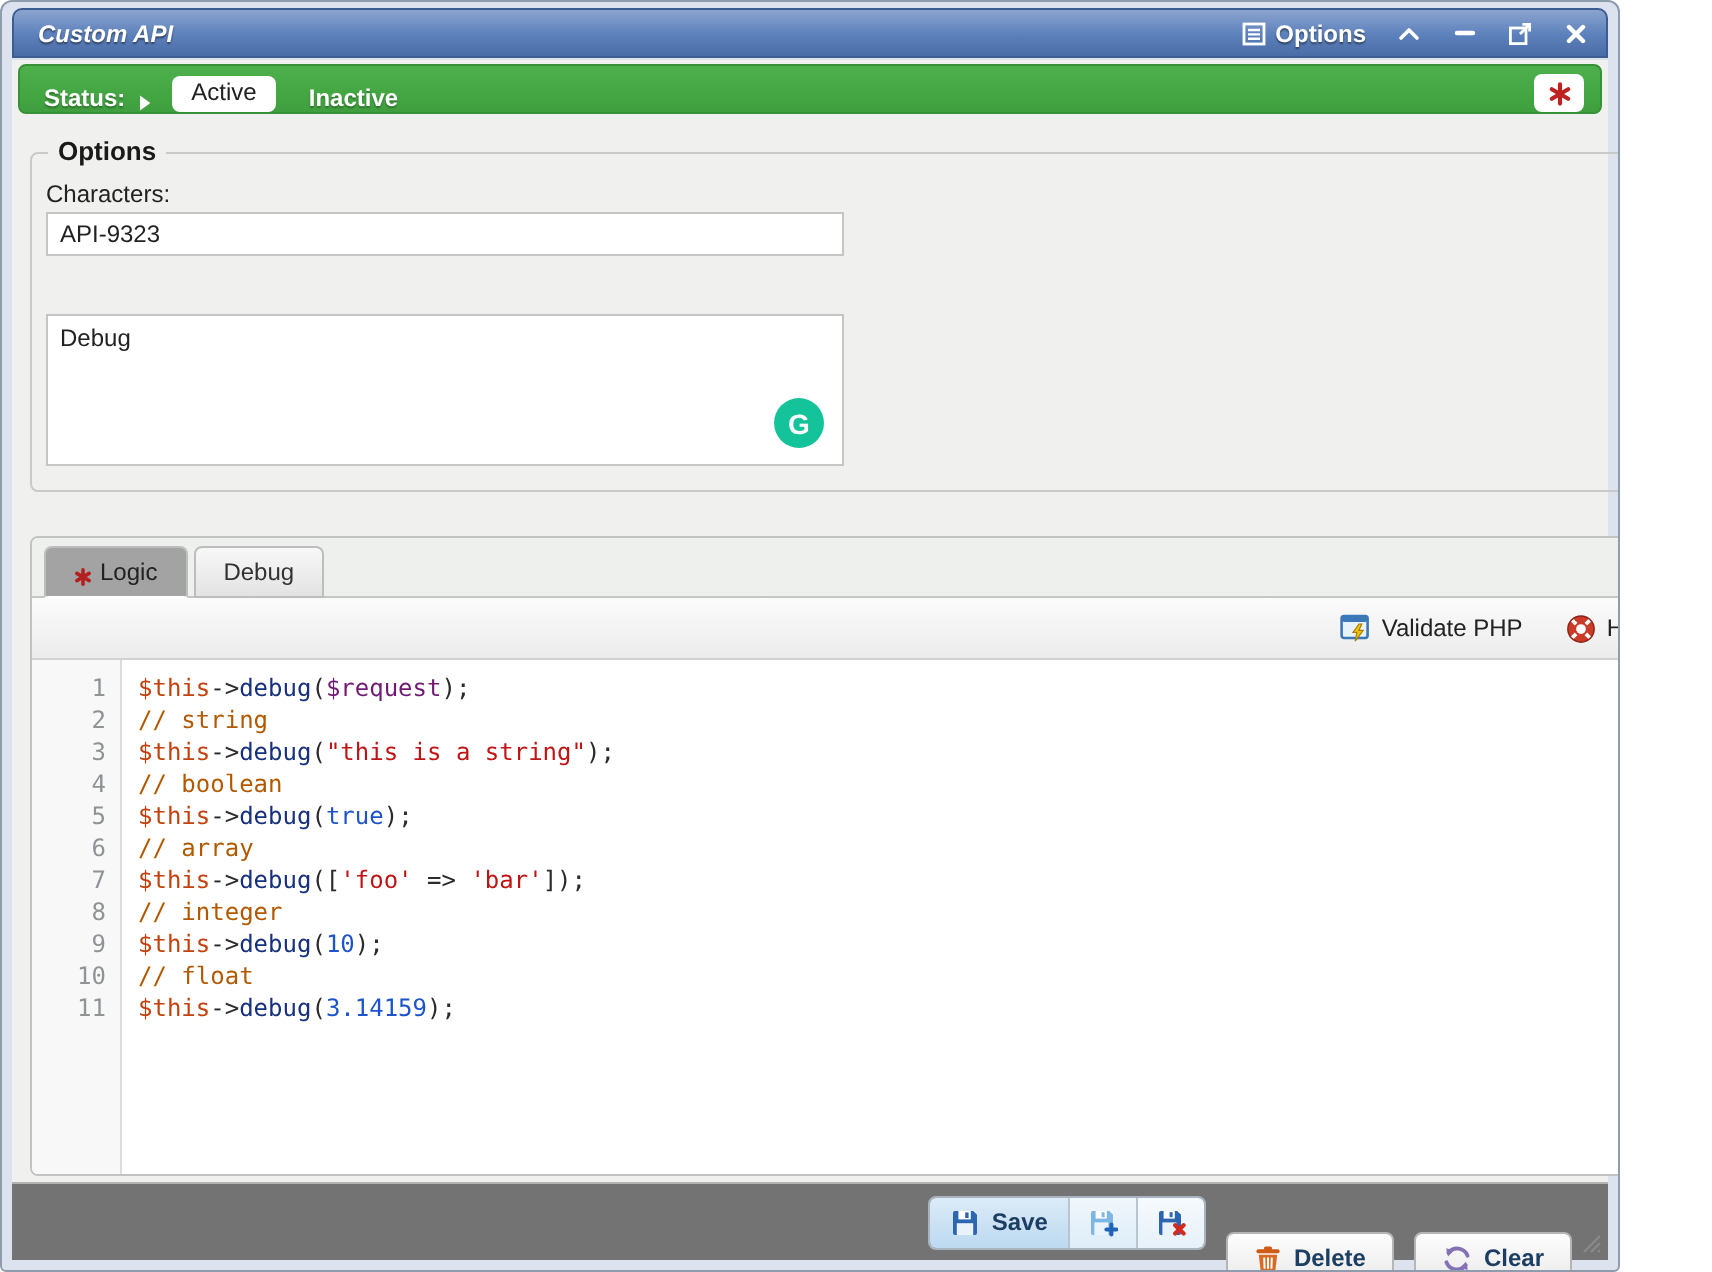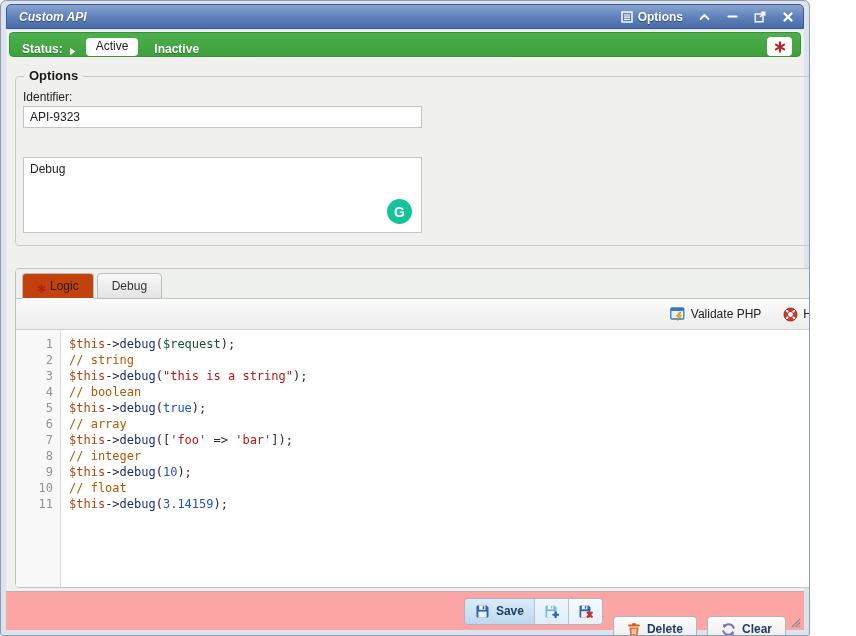--- a/index.html
+++ b/index.html
@@ -84,48 +84,48 @@
   }
   .tabstrip {
     height:30px; flex:0 0 30px; background:#eef0ed; border-bottom:1px solid #c6c6c6;
     display:flex; align-items:flex-end; padding:0 0 0 6px; gap:3px;
   }
   .tab {
     position:relative; bottom:-1px; font-size:12px; padding:5px 14px 5px;
     border:1px solid #bdbdbd; border-radius:4px 4px 0 0; cursor:pointer;
     display:flex; align-items:center; gap:4px;
   }
-  .tab.active { background:#c2410c; border-bottom:1px solid #fff; color:#222; z-index:2;align-items:flex-end; }
+  .tab.active { background:#a3a3a3; border-bottom:1px solid #fff; color:#222; z-index:2;align-items:flex-end; }
   .tab.inactive { background:linear-gradient(#f8f8f8,#e3e3e3); color:#333; }
   .panel-toolbar {
     height:31px; flex:0 0 31px; background:linear-gradient(#fbfbfb,#ececec);
     border-bottom:1px solid #d2d2d2;
     display:flex; align-items:center; justify-content:flex-end; gap:14px; padding:0 10px;
   }
   .tbtn { display:flex; align-items:center; gap:5px; font-size:12px; color:#222; cursor:pointer; padding:3px 4px; border-radius:3px; }
   
   .code-area { flex:1; display:flex; background:#fff; overflow:hidden;
     font-family:"DejaVu Sans Mono", monospace; font-size:12px; line-height:16px; }
   .code-gutter {
     width:45px; flex:0 0 45px; background:#f8f8f8; border-right:1px solid #dcdcdc;
     color:#8f9396; text-align:right; padding:6px 7px 0 0;
   }
   .code-lines { flex:1; padding:6px 0 0 8px; white-space:pre; }
   .ln, .cl { height:16px; }
   .tk-var { color:#c2410c; }
   .tk-fn { color:#16307e; }
   .tk-op, .tk-p { color:#2b2b2b; }
-  .tk-param { color:#14532d; }
+  .tk-param { color:#701a75; }
   .tk-str { color:#c01414; }
   .tk-com { color:#b25900; }
   .tk-atom { color:#1d54cc; }
   
   .footer-sep { position:absolute; left:0; right:0; bottom:38px; height:1px; background:#b3b3b3; }
   .footer {
-    position:absolute; left:0; right:0; bottom:0; height:38px; background:#fca5a5;
+    position:absolute; left:0; right:0; bottom:0; height:38px; background:#737373;
     display:flex; align-items:center; justify-content:flex-end; gap:10px; padding-right:18px;
   }
   .btn {
     height:27px; display:flex; align-items:center; gap:6px; padding:0 13px;
     background:linear-gradient(#fdfdfd,#e9e9e9); border:1px solid #b5b5b5; border-radius:4px;
     font-size:12px; font-weight:bold; color:#1d3e63; cursor:pointer;margin-top:36px;
   }
   .save-group { display:flex; height:27px; border:1px solid #a9b4be; border-radius:4px; overflow:hidden; }
   .seg { display:flex; align-items:center; gap:6px; padding:0 10px; cursor:pointer;
     font-size:12px; font-weight:bold; color:#1d3e63; }
@@ -196,21 +196,21 @@
               <line x1="1.9" y1="3.6" x2="10.1" y2="8.4"></line>
               <line x1="1.9" y1="8.4" x2="10.1" y2="3.6"></line>
             </g>
           </svg>
       </span>
     </div>
 
     <div class="options-fieldset">
       <span class="legend">Options</span>
 
-      <span class="fld-label identifier-label">Identifier:</span>
+      <span class="fld-label identifier-label">Characters:</span>
       <input class="identifier-input" type="text" value="API-9323" style="">
 
 
       <div class="desc-wrap">
         <textarea class="desc-textarea" style="">Debug</textarea>
         <div class="grammarly">
           <span>G</span>
         </div>
       </div>
     </div>

